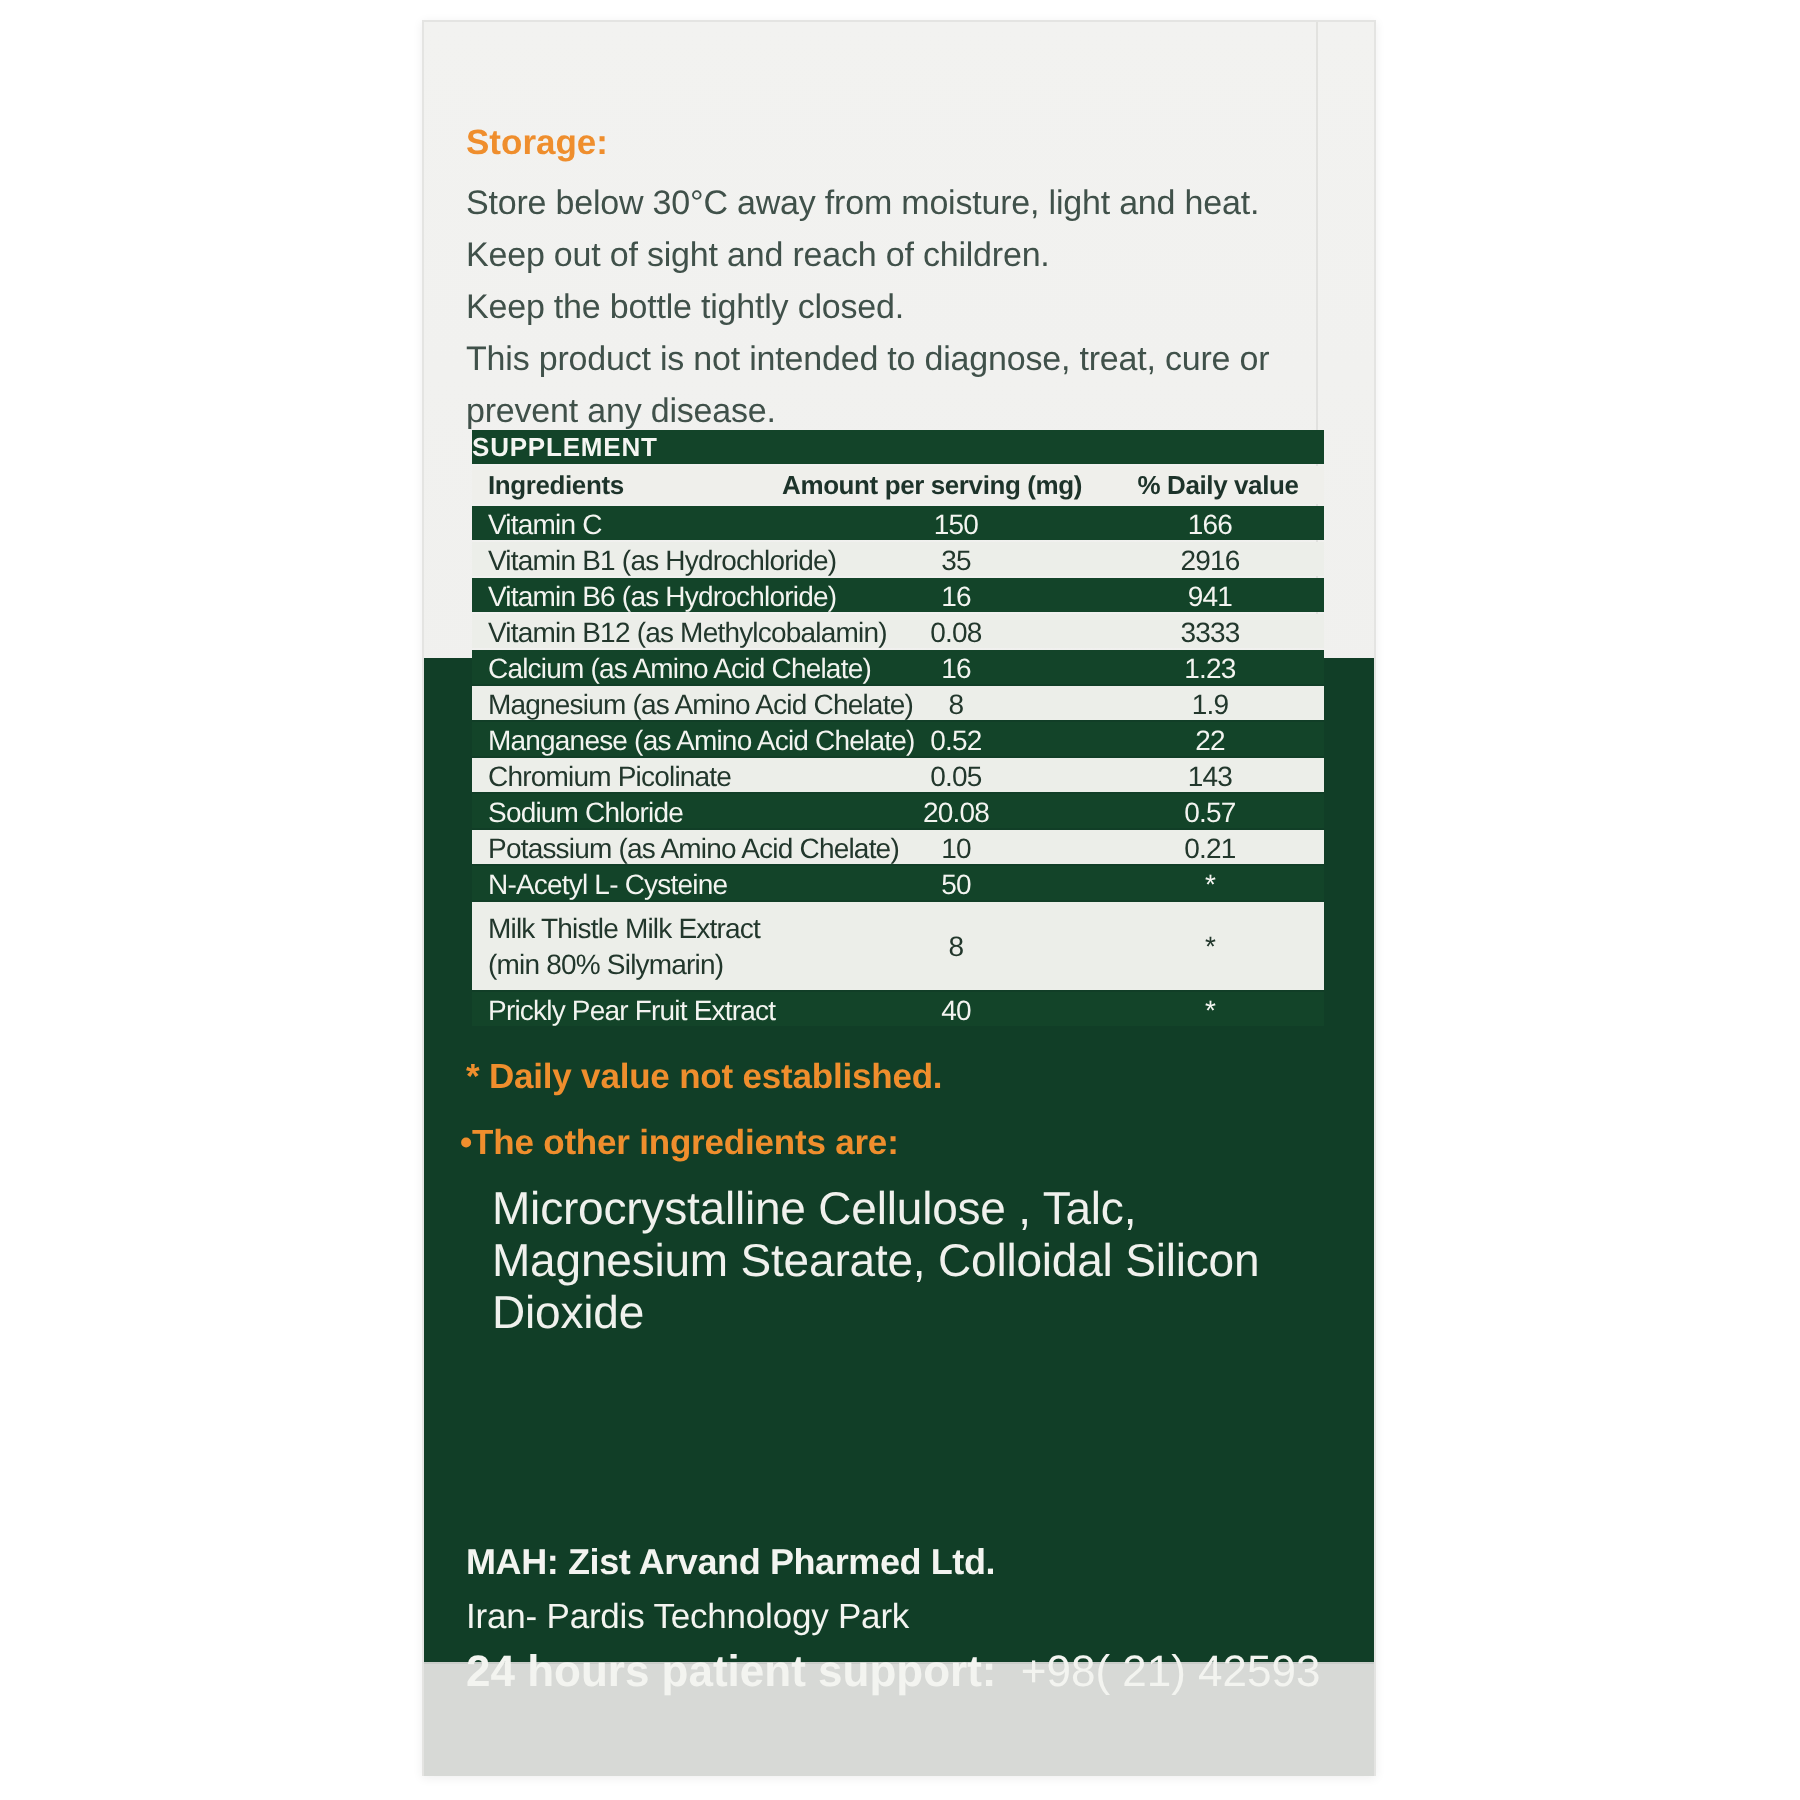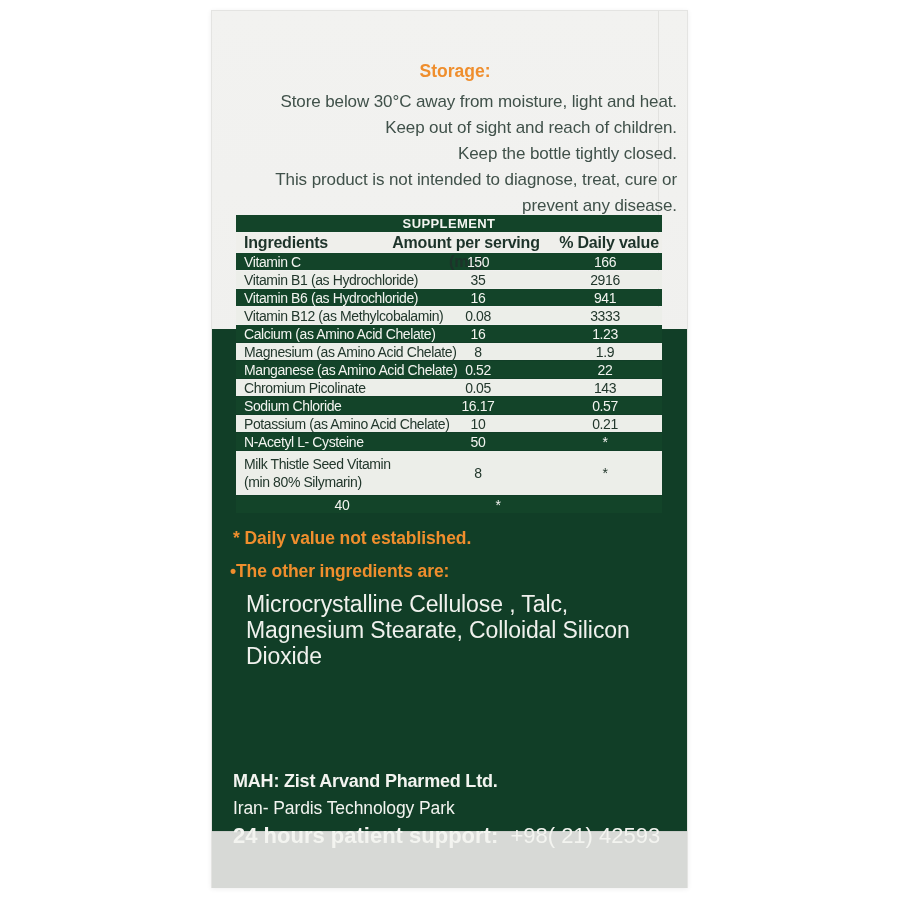--- a/index.html
+++ b/index.html
@@ -20,33 +20,33 @@
     position:absolute; left:0; top:318px; width:100%; height:502px;
     background:#113e27;
   }
   .bottom-strip {
     position:absolute; left:0; top:820px; width:100%; height:57px;
     background:#d7d9d6; border-top:1px solid #c9ccc9;
   }
 
   
   .storage { position:absolute; left:21px; top:50px; width:444px; color:#40514a; }
-  .storage-heading { color:#ef8e2d; font-weight:bold; font-size:17.5px; margin-bottom:7px;text-align:center; }
-  .storage-line { font-size:17px; line-height:26px; letter-spacing:-0.1px;text-align:right; }
+  .storage-heading { color:#ef8e2d; font-weight:bold; font-size:17.5px; margin-bottom:7px; }
+  .storage-line { font-size:17px; line-height:26px; letter-spacing:-0.1px; }
 
   
   .supp-table { position:absolute; left:24px; top:204px; width:426px; }
   .supp-title {
     background:#134429; color:#f4f5f1; font-weight:bold; font-size:13px;
-    text-align:center; height:17px; line-height:17px; letter-spacing:.4px;
+    text-align:left; height:17px; line-height:17px; letter-spacing:.4px;
     margin-bottom:1px;
   }
   .supp-header {
     display:grid; grid-template-columns:140px 180px 106px;
-    background:#efefeb; color:#1d332a; font-weight:bold; font-size:16px;
+    background:#efefeb; color:#1d332a; font-weight:bold; font-size:13px;
     height:19px; line-height:19px; letter-spacing:-0.2px; margin-bottom:1px;
   }
   .supp-header .h-ing { padding-left:8px; text-align:left; }
   .supp-header .h-amt { text-align:center; }
   .supp-header .h-dv  { text-align:center; }
 
   .trow {
     display:grid; grid-template-columns:212px 60px 1fr;
     align-items:center; min-height:17px; margin-bottom:1px;
     font-size:14px; letter-spacing:-0.4px;
@@ -141,42 +141,43 @@
           <div class="cell amount">0.52</div>
           <div class="cell daily">22</div>
         </div>
         <div class="trow light">
           <div class="cell name">Chromium Picolinate</div>
           <div class="cell amount">0.05</div>
           <div class="cell daily">143</div>
         </div>
         <div class="trow green">
           <div class="cell name">Sodium Chloride</div>
-          <div class="cell amount">16.17</div>
+          <div class="cell amount">20.08</div>
           <div class="cell daily">0.57</div>
         </div>
         <div class="trow light">
           <div class="cell name">Potassium (as Amino Acid Chelate)</div>
           <div class="cell amount">10</div>
           <div class="cell daily">0.21</div>
         </div>
         <div class="trow green">
           <div class="cell name">N-Acetyl L- Cysteine</div>
           <div class="cell amount">50</div>
           <div class="cell daily">*</div>
         </div>
         <div class="trow light tall">
           <div class="cell name">
-            <div>Milk Thistle Seed Vitamin</div>
+            <div>Milk Thistle Milk Extract</div>
             <div>(min 80% Silymarin)</div>
           </div>
           <div class="cell amount">8</div>
           <div class="cell daily">*</div>
         </div>
         <div class="trow green">
+          <div class="cell name">Prickly Pear Fruit Extract</div>
           <div class="cell amount">40</div>
           <div class="cell daily">*</div>
         </div>
       </div>
   </div>
 
   <div class="note-daily">* Daily value not established.</div>
   <div class="note-other-heading">•The other ingredients are:</div>
   <div class="note-other-text">Microcrystalline Cellulose , Talc, Magnesium Stearate, Colloidal Silicon Dioxide</div>
 

